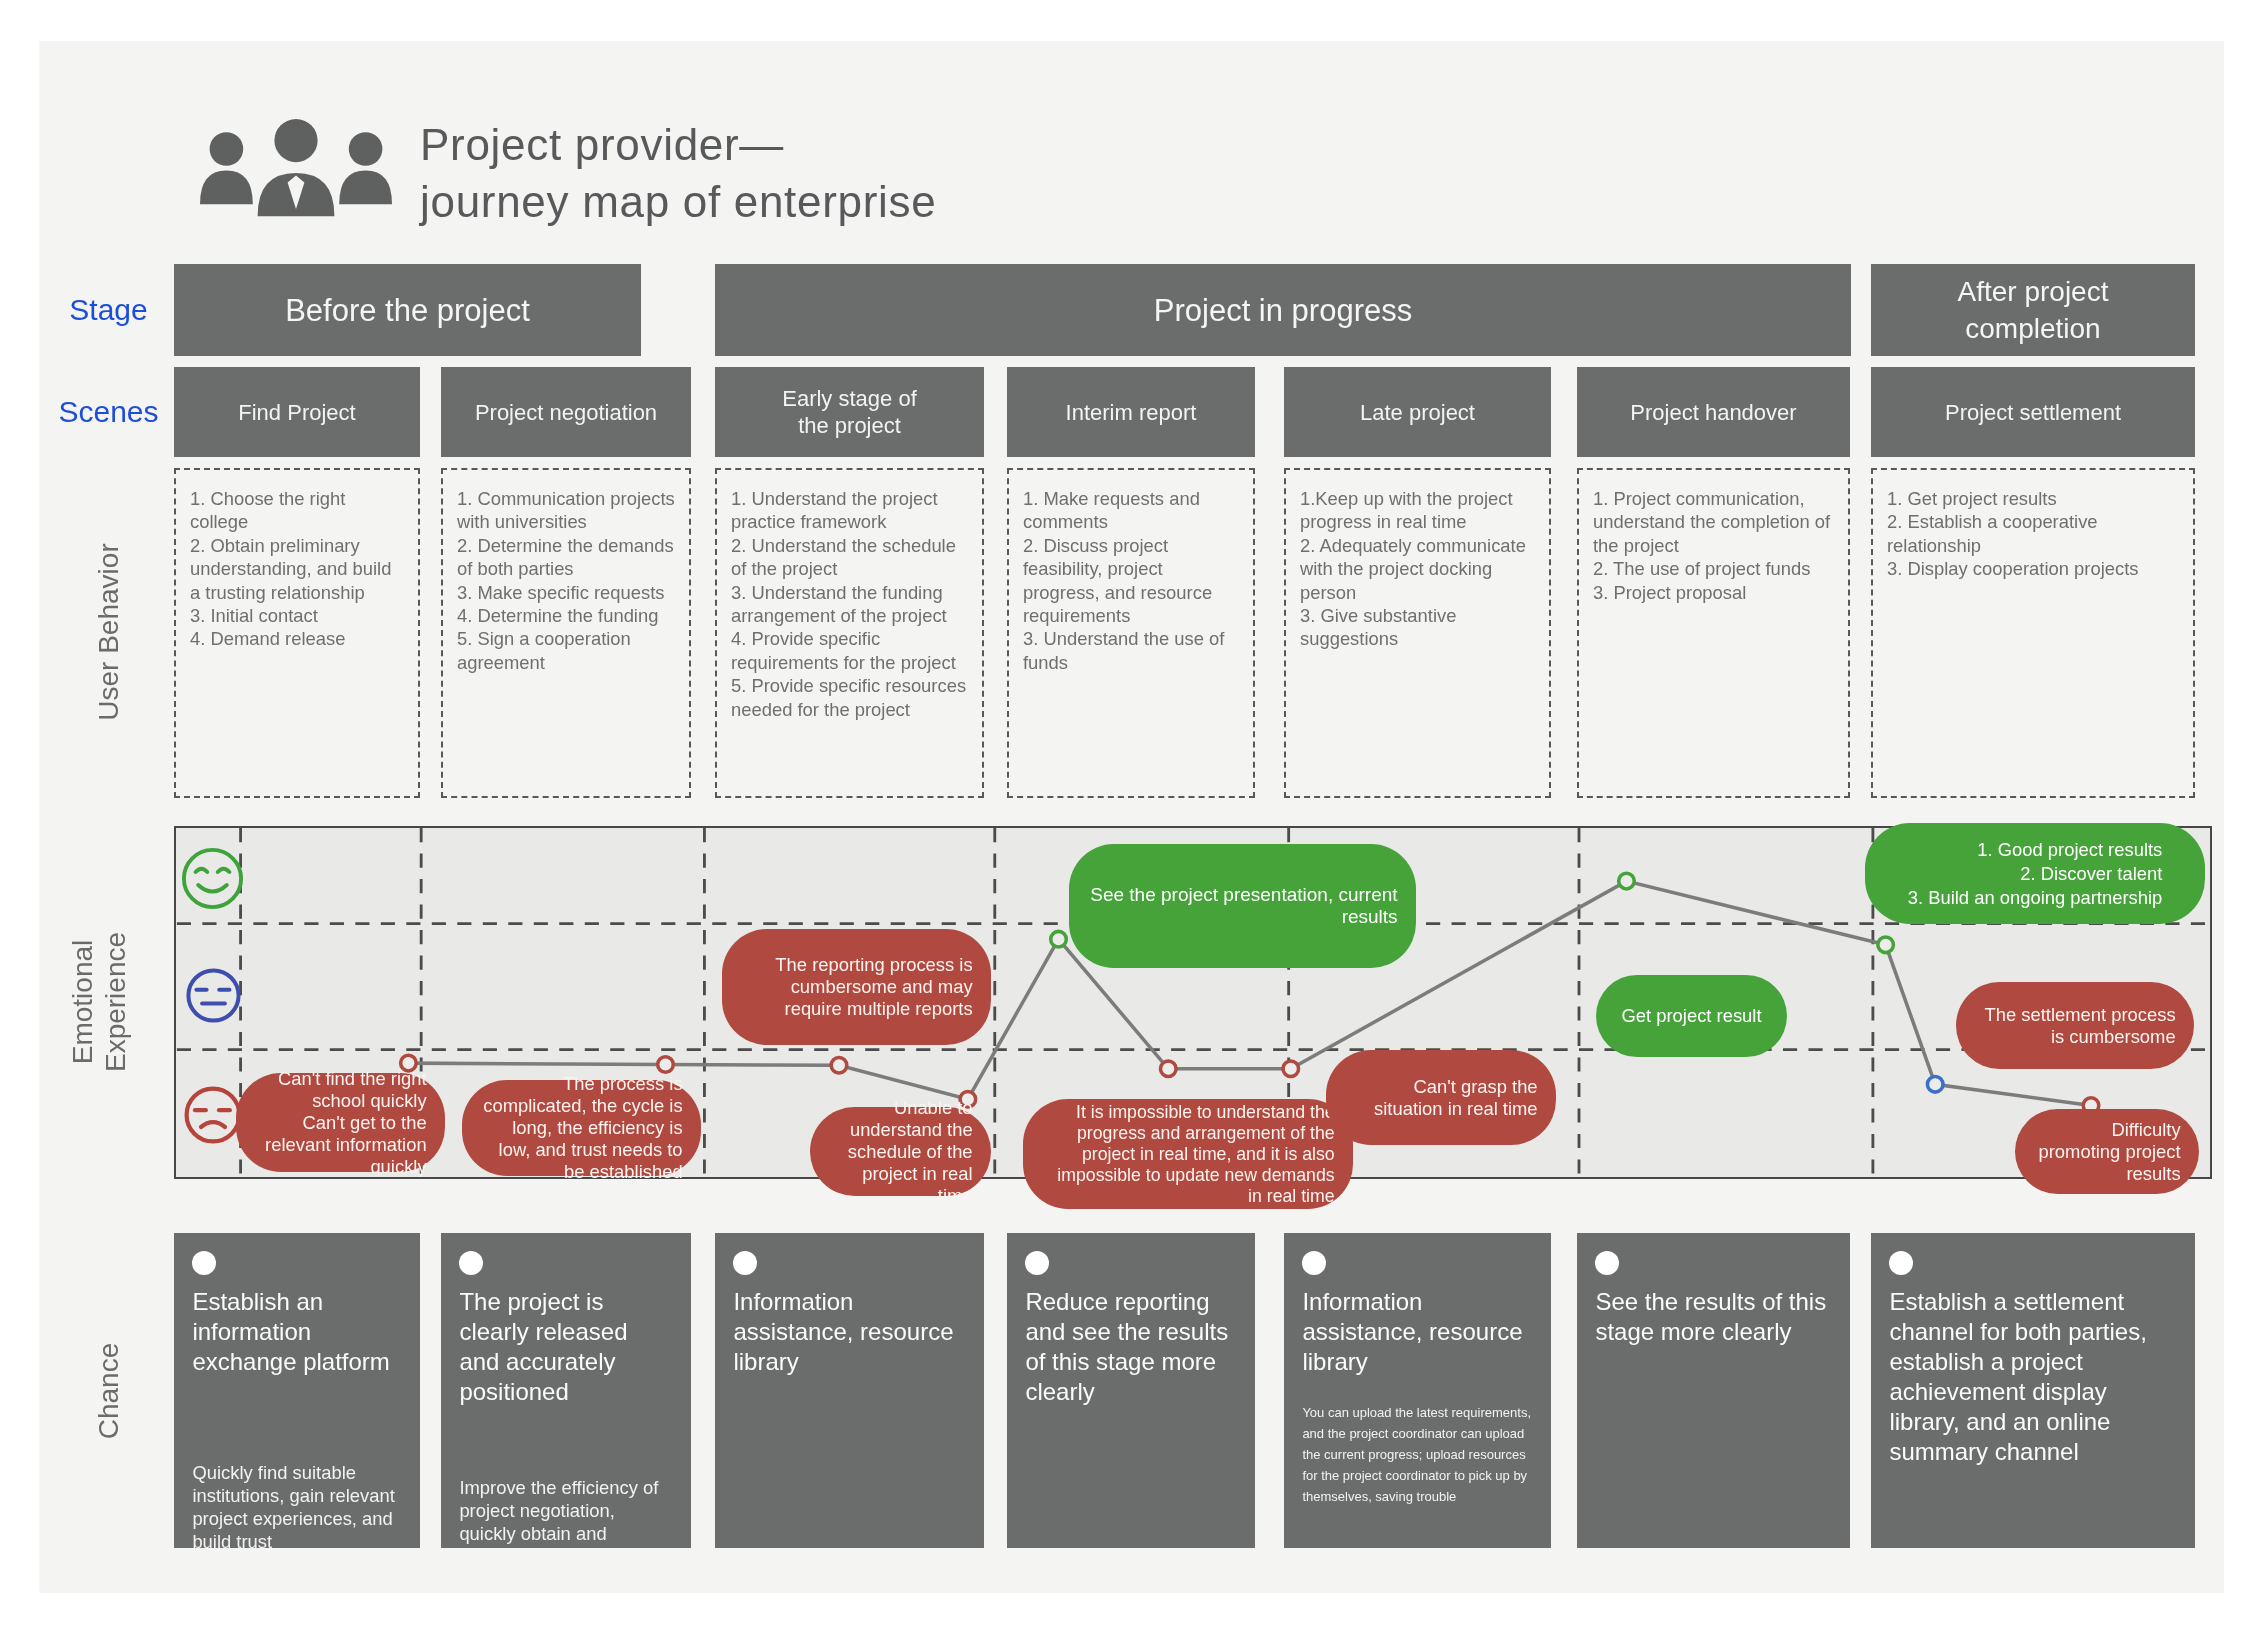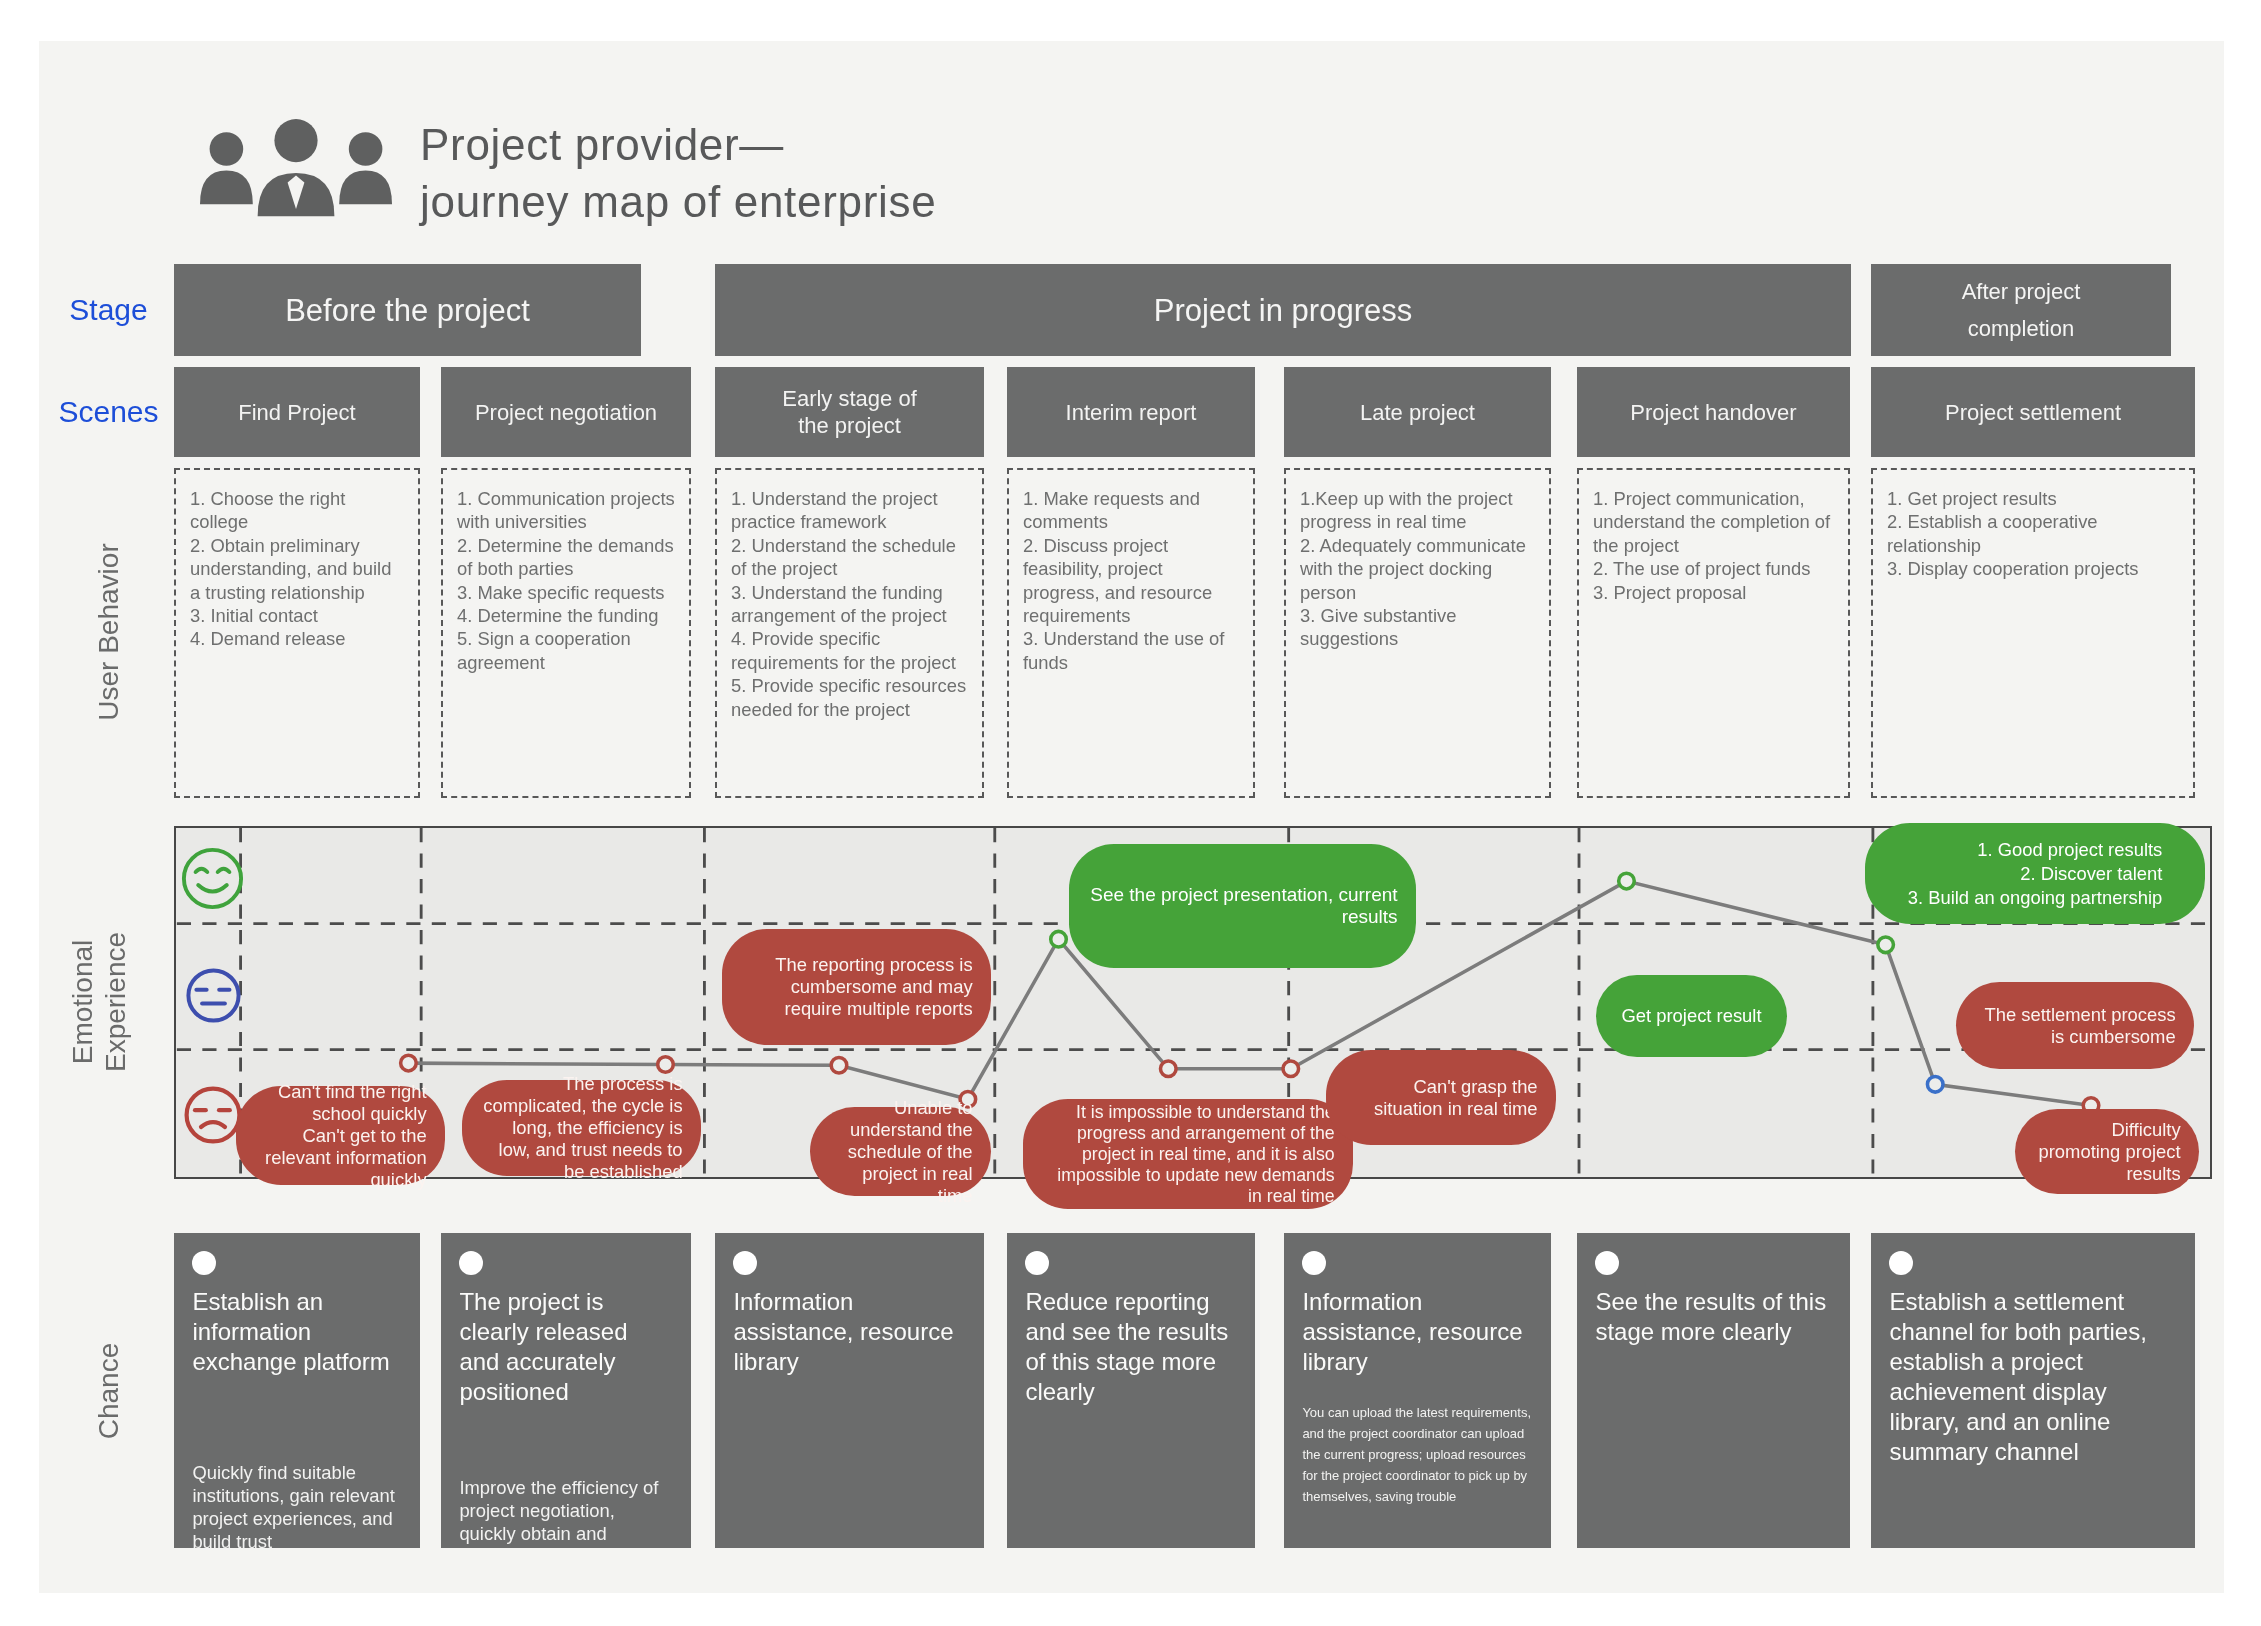--- a/index.html
+++ b/index.html
@@ -32,21 +32,21 @@
   .c4 { left:1284px; width:267px; }
   .c5 { left:1577px; width:273px; }
   .c6 { left:1871px; width:324px; }
 
   
   .stage-bar { position:absolute; top:264px; height:92px; background:#6b6c6c; color:#f5f5f4;
                display:flex; align-items:center; justify-content:center; text-align:center;
                font-size:31px; line-height:37px; }
   .stage-bar.s0 { left:174px;  width:467px; }
   .stage-bar.s1 { left:715px; width:1136px; }
-  .stage-bar.s2 { left:1871px; width:300px; font-size:22px; }
+  .stage-bar.s2 { left:1871px; width:324px; font-size:28px; }
   .scene-cell { position:absolute; top:367px; height:90px; background:#6b6c6c; color:#f3f3f2;
                 display:flex; align-items:center; justify-content:center; text-align:center;
                 font-size:22px; line-height:27px; white-space:pre-line; }
 
   
   .ubox { position:absolute; top:468px; height:330px; border:2.1px dashed #585858;
           padding:17px 14px; color:#6e6f6f; font-size:18.4px; line-height:23.4px;
           white-space:pre-line; overflow:hidden; }
 
   
@@ -55,21 +55,21 @@
   .band svg.grid { position:absolute; left:0; top:0; z-index:1; }
   .face { position:absolute; z-index:2; }
   .face.happy   { left:4.3px;  top:18.4px;  width:65px; height:65px; }
   .face.neutral { left:8.5px; top:139px; width:57px; height:57px; }
   .face.sad     { left:7px; top:257px; width:60px; height:60px; }
   .bub { position:absolute; z-index:3; border-radius:45px; color:#fbf3f0; text-align:right;
          display:flex; align-items:center; justify-content:center; padding:8.5px 18.4px;
          font-size:18.4px; line-height:22px; white-space:pre-line; }
   .bub.neg { background:#b0493f; }
   .bub.pos { background:#45a339; color:#ffffff; }
-  .b0 { left:60px;   top:258px; width:209px; height:99px; }
+  .b0 { left:60px;   top:245px; width:209px; height:99px; }
   .b1 { left:286px;  top:252px; width:239px; height:96px; }
   .b2 { left:546px;  top:101px; width:269px; height:116px; }
   .b3 { left:634px;  top:279px; width:181px; height:89px; }
   .b4 { left:893px; top:16.3px;  width:347px; height:124px; font-size:19px; }
   .b5 { left:847px; top:271px; width:330px; height:110px; font-size:17.7px; line-height:21px; }
   .b6 { left:1150px; top:222px; width:230px; height:95px; }
   .b7 { left:1420px; top:147px; width:191px; height:82px; }
   .b8 { left:1689px; top:-5px;  width:340px; height:101px; font-size:18.4px; line-height:24px; }
   .b9 { left:1780px; top:154px; width:238px; height:87px; }
   .b10{ left:1839px; top:281px; width:184px; height:85px; }

